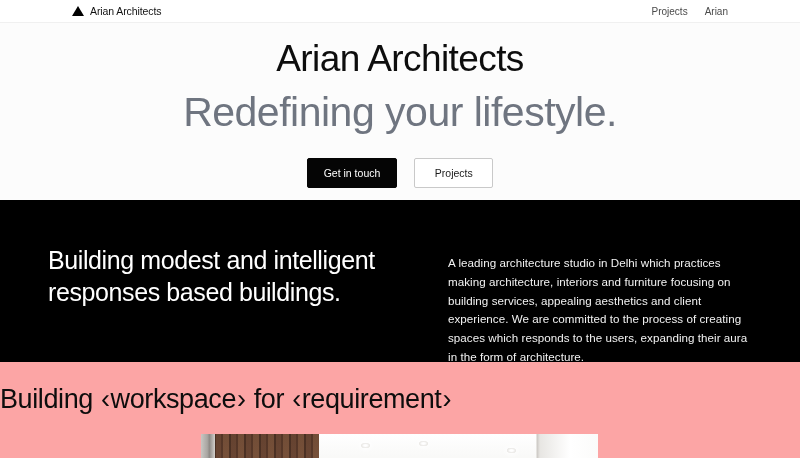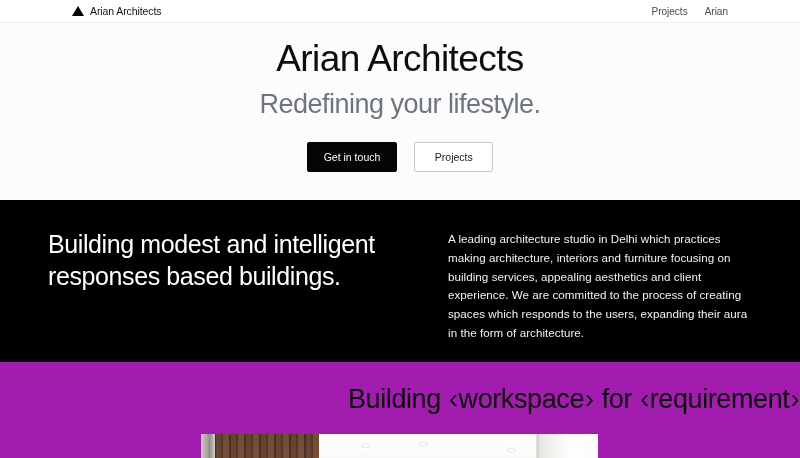--- a/index.html
+++ b/index.html
@@ -54,21 +54,21 @@
     margin-top:15px;
     font-size:37px;
     font-weight:400;
     color:#0d0d0d;
     letter-spacing:-0.6px;
     line-height:1.15;
     white-space:nowrap;
   }
   .hero-sub {
     margin-top:8px;
-    font-size:27px;
+    font-size:41px;
     font-weight:400;
     color:#6f7580;
     letter-spacing:-0.5px;
     line-height:1.15;
     white-space:nowrap;
   }
   .hero-actions {
     margin-top:22px;
     display:flex; align-items:center; gap:17px;
   }
@@ -89,44 +89,45 @@
     background:#ffffff; color:#1a1a1a; border:1px solid #c9c9c9;
     min-width:79px;
   }
 
   
   .band {
     position:absolute; top:200px; left:0;
     width:800px; height:162px;
     background:#000000;
     display:flex;
-    padding:28px 48px 0 48px;
+    padding:44px 48px 0 48px;
   }
   .band-left { width:400px; flex:none; padding-right:24px; }
   .band-heading {
     font-size:25px;
     font-weight:400;
     color:#ffffff;
     line-height:1.28;
     letter-spacing:-0.4px;
   }
   .band-right { flex:1; padding-top:2px; }
   .band-copy {
     font-size:11.6px;
     line-height:1.62;
     color:#f2f2f2;
     letter-spacing:0.05px;
+    margin-top:8px;
   }
 
   
   .showcase {
     position:absolute; top:362px; left:0;
     width:800px; height:96px;
-    background:#a21caf;
-    display:flex; flex-direction:column; align-items:flex-end;
+    background:#fca5a5;
+    display:flex; flex-direction:column; align-items:flex-start;
   }
   .showcase-heading {
     margin-top:23px;
     font-size:27px;
     font-weight:400;
     color:#0d0d0d;
     letter-spacing:-0.4px;
     white-space:nowrap;
     line-height:1.1;
   }

